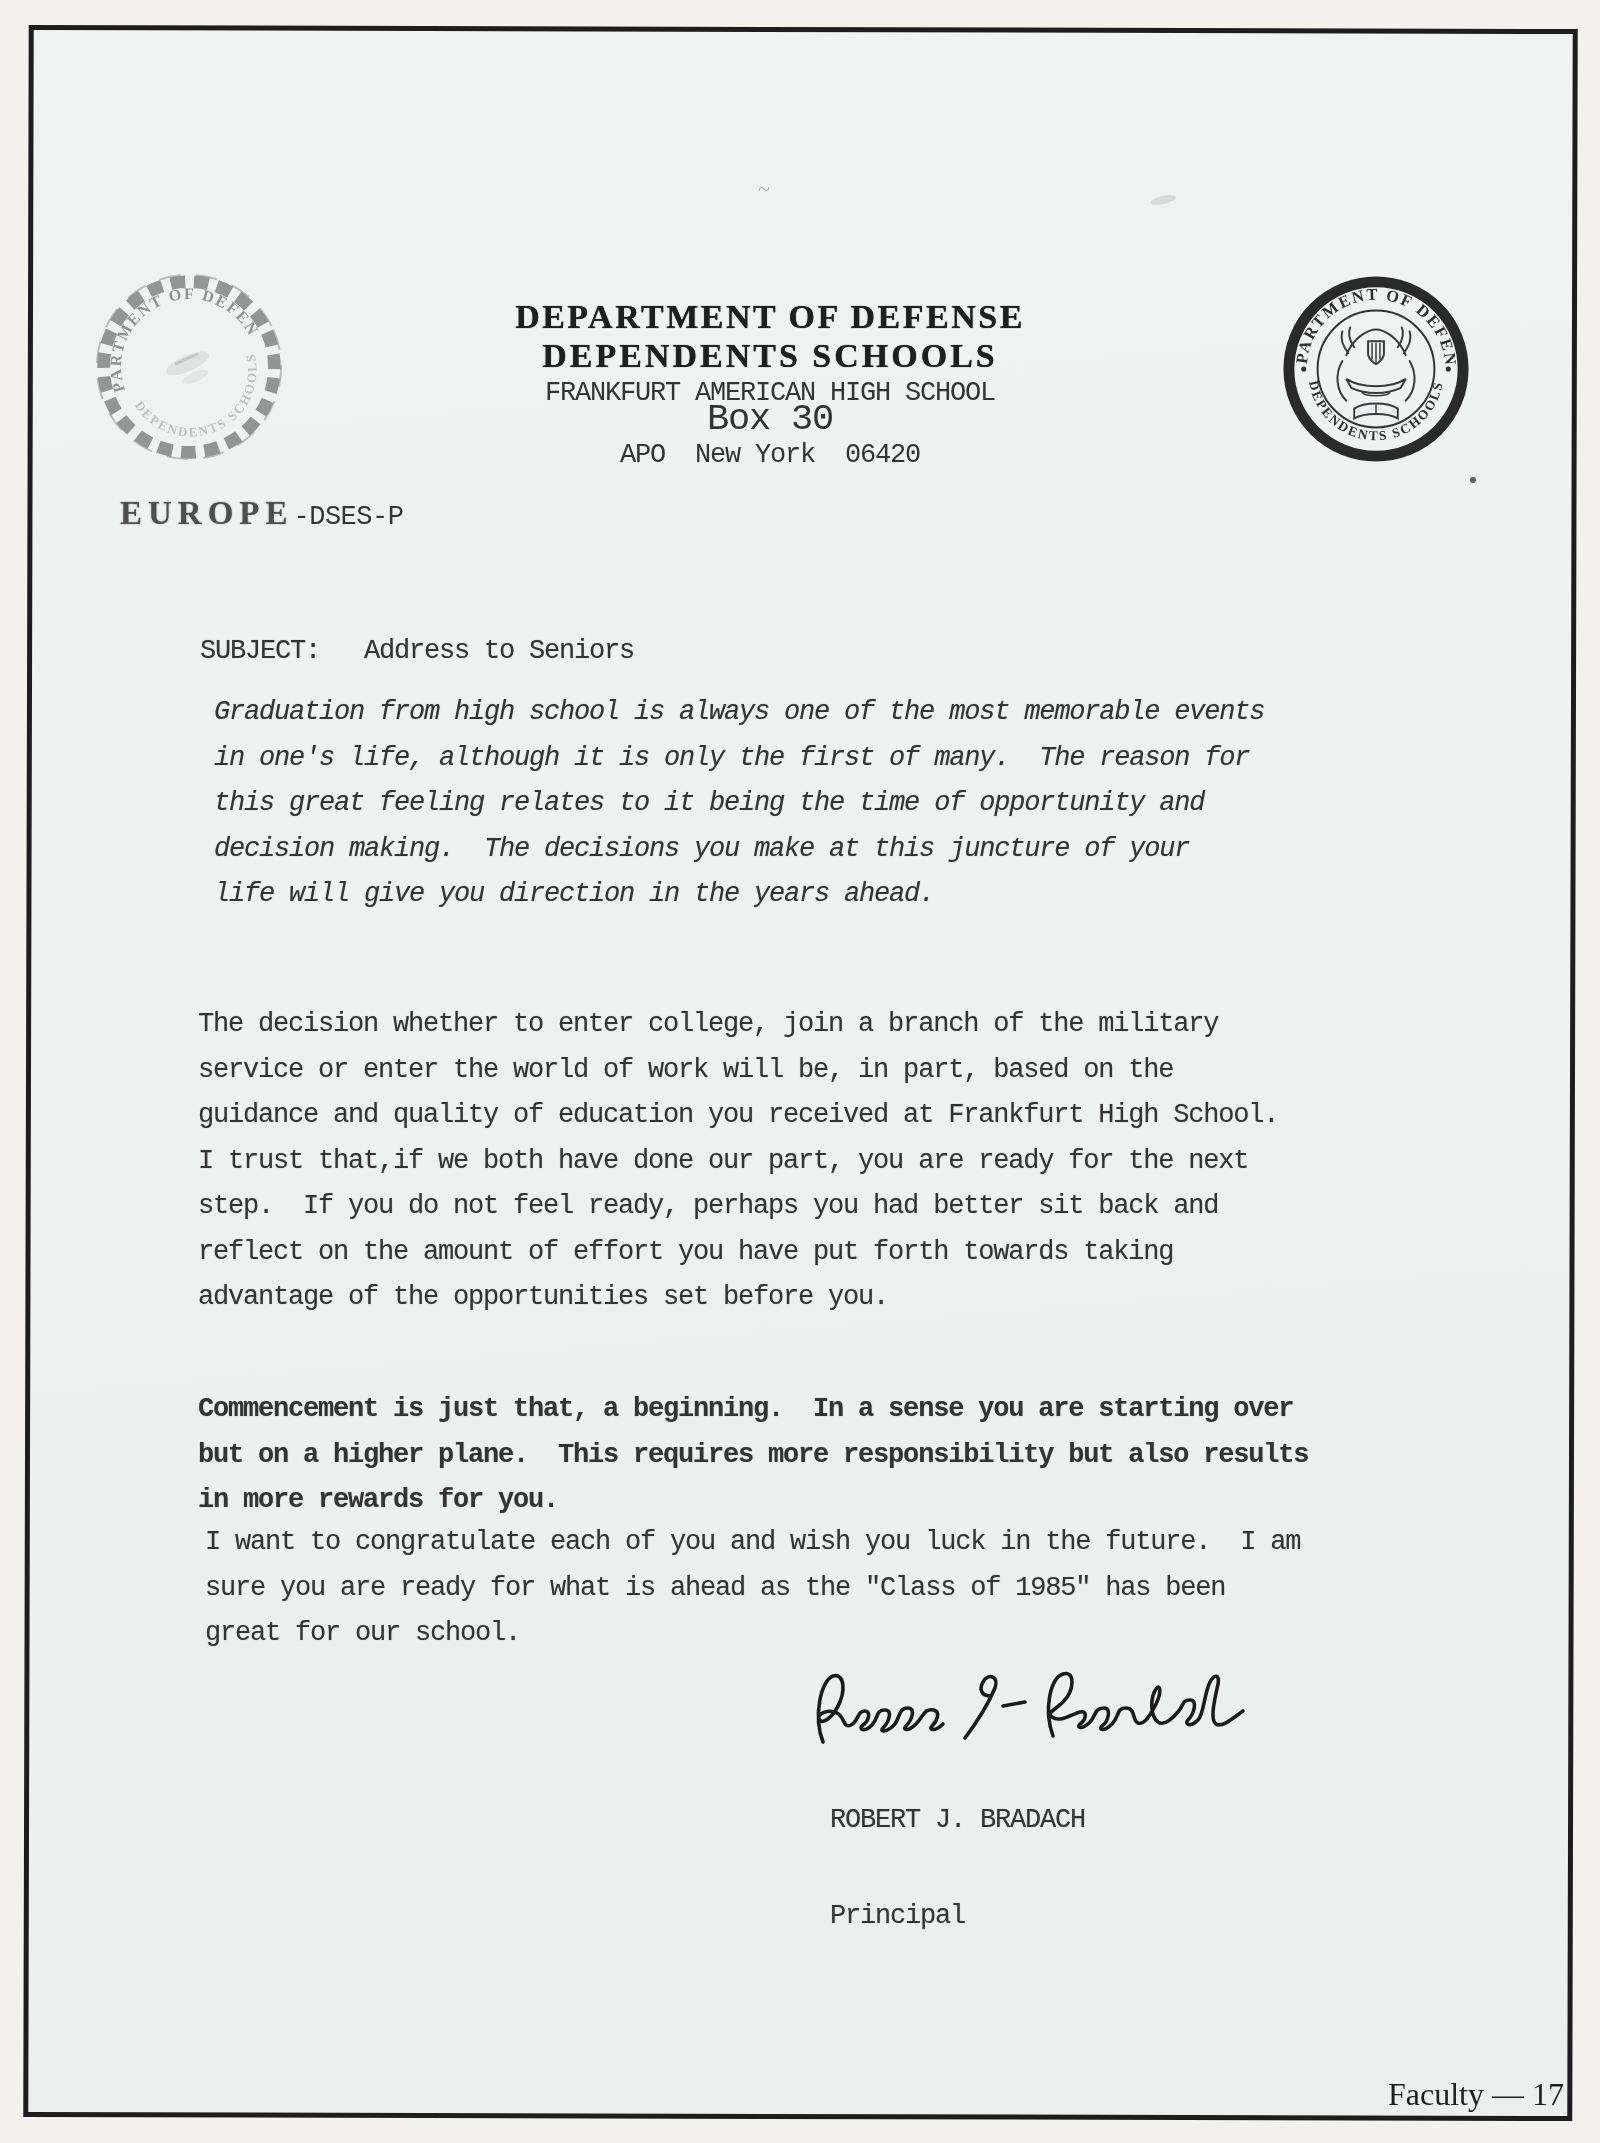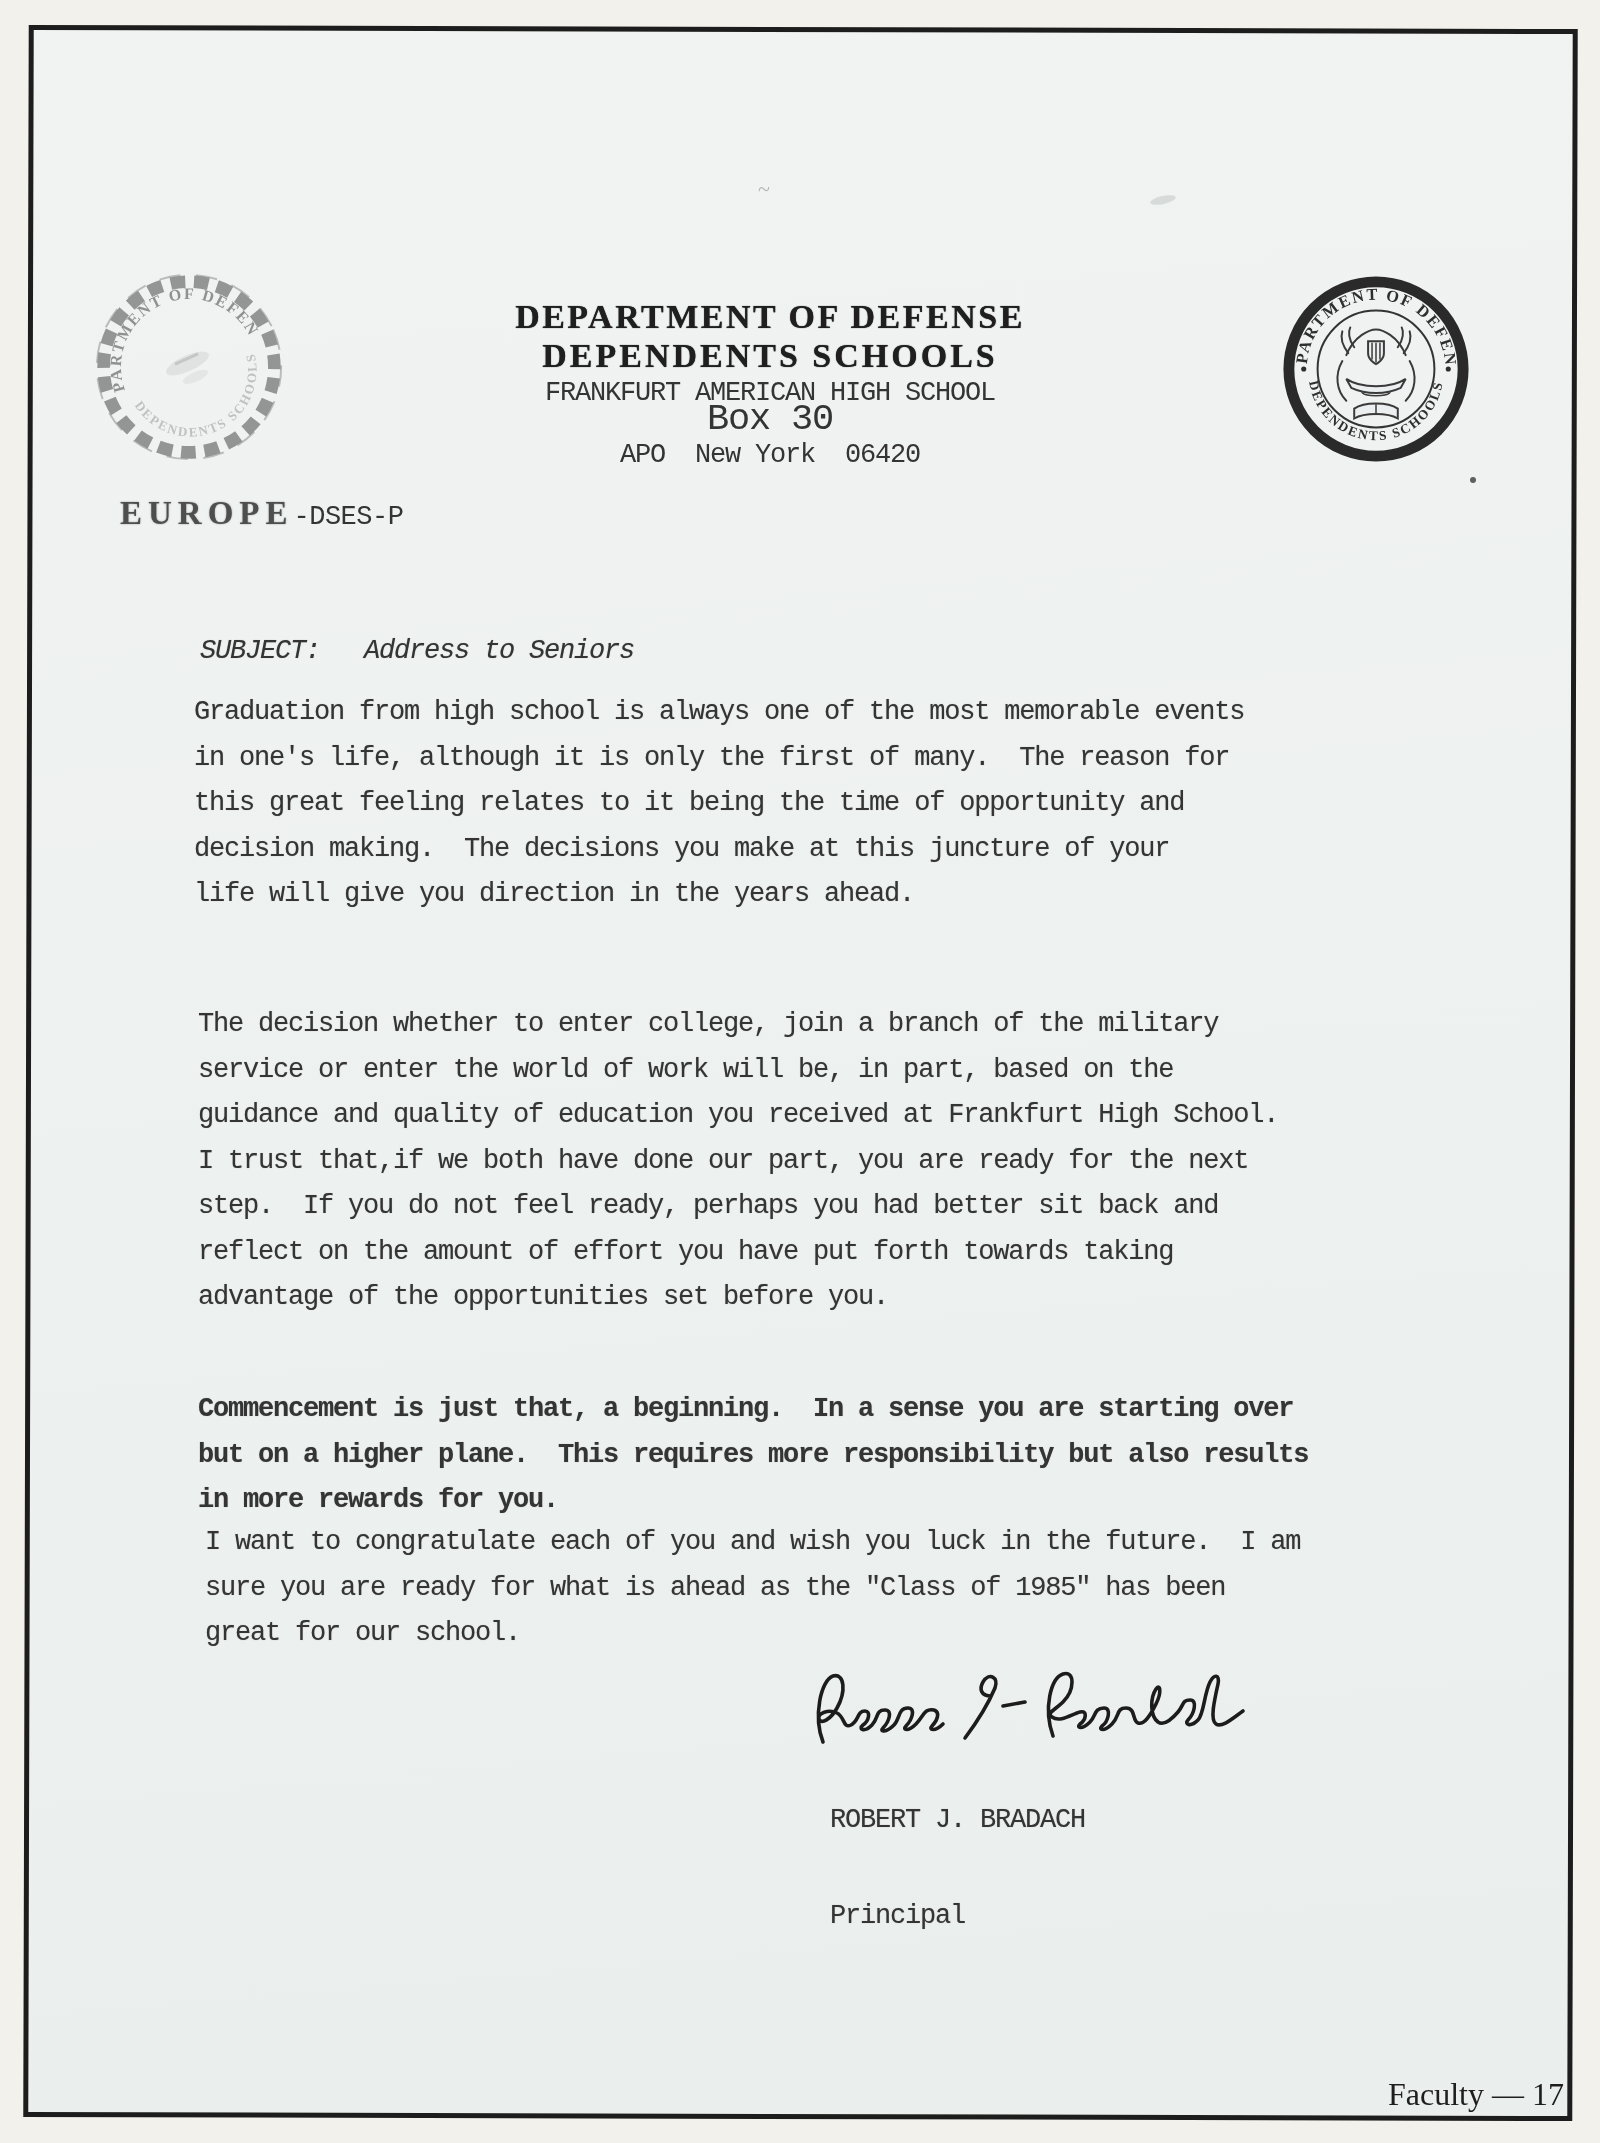--- a/index.html
+++ b/index.html
@@ -34,21 +34,21 @@
   .lh3{top:80px;font-size:27px;}
   .lh4{top:100px;font-size:37px;}
   .lh5{top:142px;font-size:27px;white-space:pre;}
   .refline{left:120px;top:495px;display:flex;align-items:baseline;justify-content:flex-end;}
   .ref-stamp{
     font-family:"Liberation Serif","DejaVu Serif",serif;font-weight:bold;
     font-size:33px;letter-spacing:6px;color:#2b2b2b;opacity:.82;
     text-shadow:0 0 2px rgba(43,43,43,.5);
   }
   .ref-typed{font-size:27px;letter-spacing:-0.5px;}
-  .subject{left:200px;top:629px;display:flex;font-style:italic;}
+  .subject{left:200px;top:629px;display:flex;}
   .subject-gap{width:44px;}
   .sig-typed{left:830px;top:1740px;line-height:32px;white-space:pre;}
   .footer{
     left:1388px;top:2076px;
     font-family:"Liberation Serif","DejaVu Serif",serif;
     font-size:32px;color:#1e1e1e;
   }
   .seal{display:block;}
   .seal-left{left:92px;top:270px;filter:blur(0.4px);}
   .seal-right{left:1277px;top:270px;filter:blur(0.2px);}
@@ -140,21 +140,21 @@
 
 <div class="abs refline">
   <span class="ref-stamp">EUROPE</span>
     <span class="mono ref-typed">-DSES-P</span>
 </div>
 
 <div class="abs subject mono para">
   <span>SUBJECT:</span><span class="subject-gap"></span><span>Address to Seniors</span>
 </div>
 
-<div class="abs mono para" style="left:194px;top:690px;">Graduation from high school is always one of the most memorable events
+<div class="abs mono para" style="left:214px;top:690px;font-style:italic;">Graduation from high school is always one of the most memorable events
 in one's life, although it is only the first of many.  The reason for
 this great feeling relates to it being the time of opportunity and
 decision making.  The decisions you make at this juncture of your
 life will give you direction in the years ahead.</div>
 <div class="abs mono para" style="left:198px;top:967px;margin-top:35px;">The decision whether to enter college, join a branch of the military
 service or enter the world of work will be, in part, based on the
 guidance and quality of education you received at Frankfurt High School.
 I trust that,if we both have done our part, you are ready for the next
 step.  If you do not feel ready, perhaps you had better sit back and
 reflect on the amount of effort you have put forth towards taking

